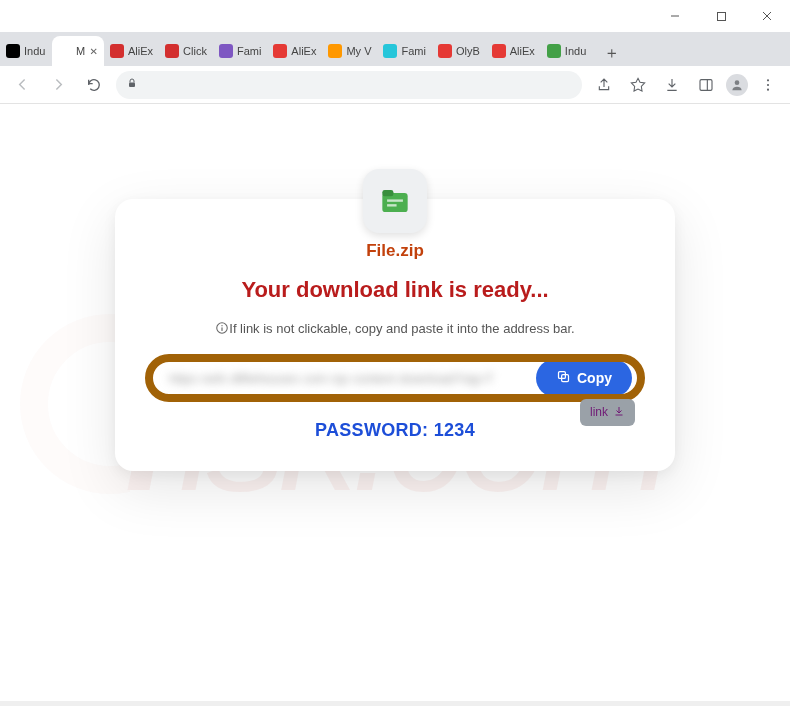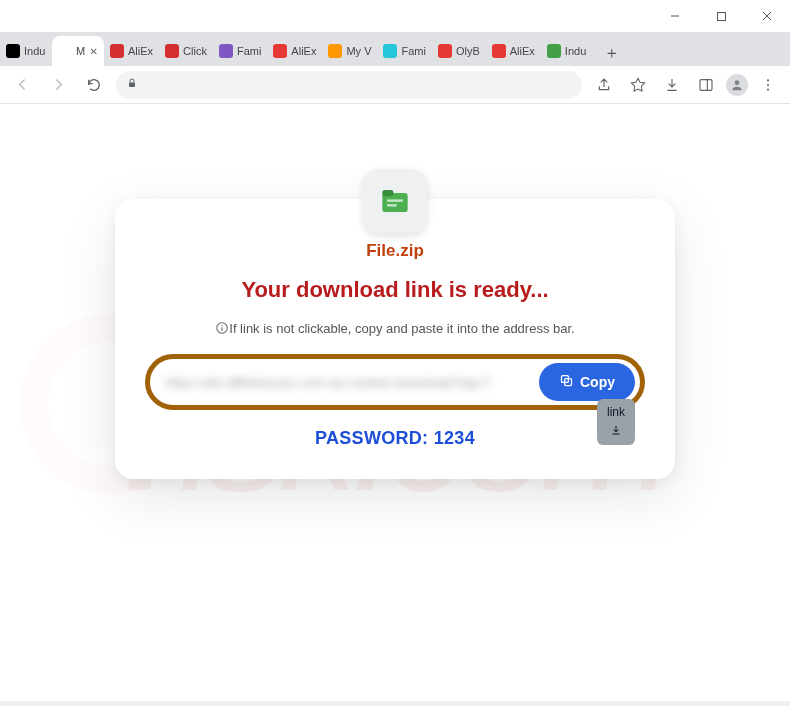--- a/index.html
+++ b/index.html
@@ -35,23 +35,23 @@
     
     .page { position:relative; height:calc(706px - 32px - 34px - 38px); background:#fff; display:flex; align-items:flex-start; justify-content:center; padding-top:95px; }
     .card { position:relative; z-index:2; width:560px; background:#fff; border-radius:18px; box-shadow:0 18px 55px rgba(0,0,0,.10),0 4px 14px rgba(0,0,0,.06); padding:28px 30px 30px; text-align:center; }
     .iconwrap { width:64px; height:64px; margin:-58px auto 8px; background:#eef0f2; border-radius:16px; display:flex; align-items:center; justify-content:center; box-shadow:0 3px 8px rgba(0,0,0,.12); }
     .iconwrap svg { width:38px; height:38px; }
     .filename { color:#c2410c; font-weight:700; font-size:17px; margin:8px 0 16px; }
     .headline { font-size:22px; font-weight:700; color:#b91c1c; margin-bottom:18px; }
     .hint { font-size:13px; color:#555; display:flex; align-items:flex-start; justify-content:center; gap:0; margin-bottom:16px; }
     .hint svg { width:14px; height:14px; color:#666; }
 
-    .tooltip { position:absolute; right:40px; top:200px; background:#9aa1a8; color:#0f172a; font-size:12px; padding:6px 10px; border-radius:6px; display:flex; gap:5px;flex-direction:column; }
-    
-    .linkrow { display:flex; align-items:center; border:5px solid #a16207; border-radius:999px; height:56px; overflow:hidden; }
+    .tooltip { position:absolute; right:40px; top:200px; background:#9aa1a8; color:#701a75; font-size:12px; padding:6px 10px; border-radius:6px; display:flex; gap:5px; }
+    
+    .linkrow { display:flex; align-items:center; border:8px solid #a16207; border-radius:999px; height:48px; overflow:hidden; }
     .linkval { flex:1; padding:0 16px; color:#9a9a9a; filter:blur(4px); font-size:13px; text-align:left; white-space:nowrap; overflow:hidden; }
     .copybtn { height:38px; margin:0 5px; padding:0 20px; background:#2b66e2; color:#fff; border:none; border-radius:999px; font-size:14px; font-weight:600; display:flex; align-items:center; gap:6px; }
     .copybtn svg { width:15px; height:15px; }
     .pwd { margin-top:18px; color:#1d4ed8; font-weight:800; font-size:18px; letter-spacing:.3px; }
 
     .footshadow { position:absolute; left:0; right:0; bottom:0; height:5px; background:#efefef; }
   </style>
 </head>
 <body>
 

